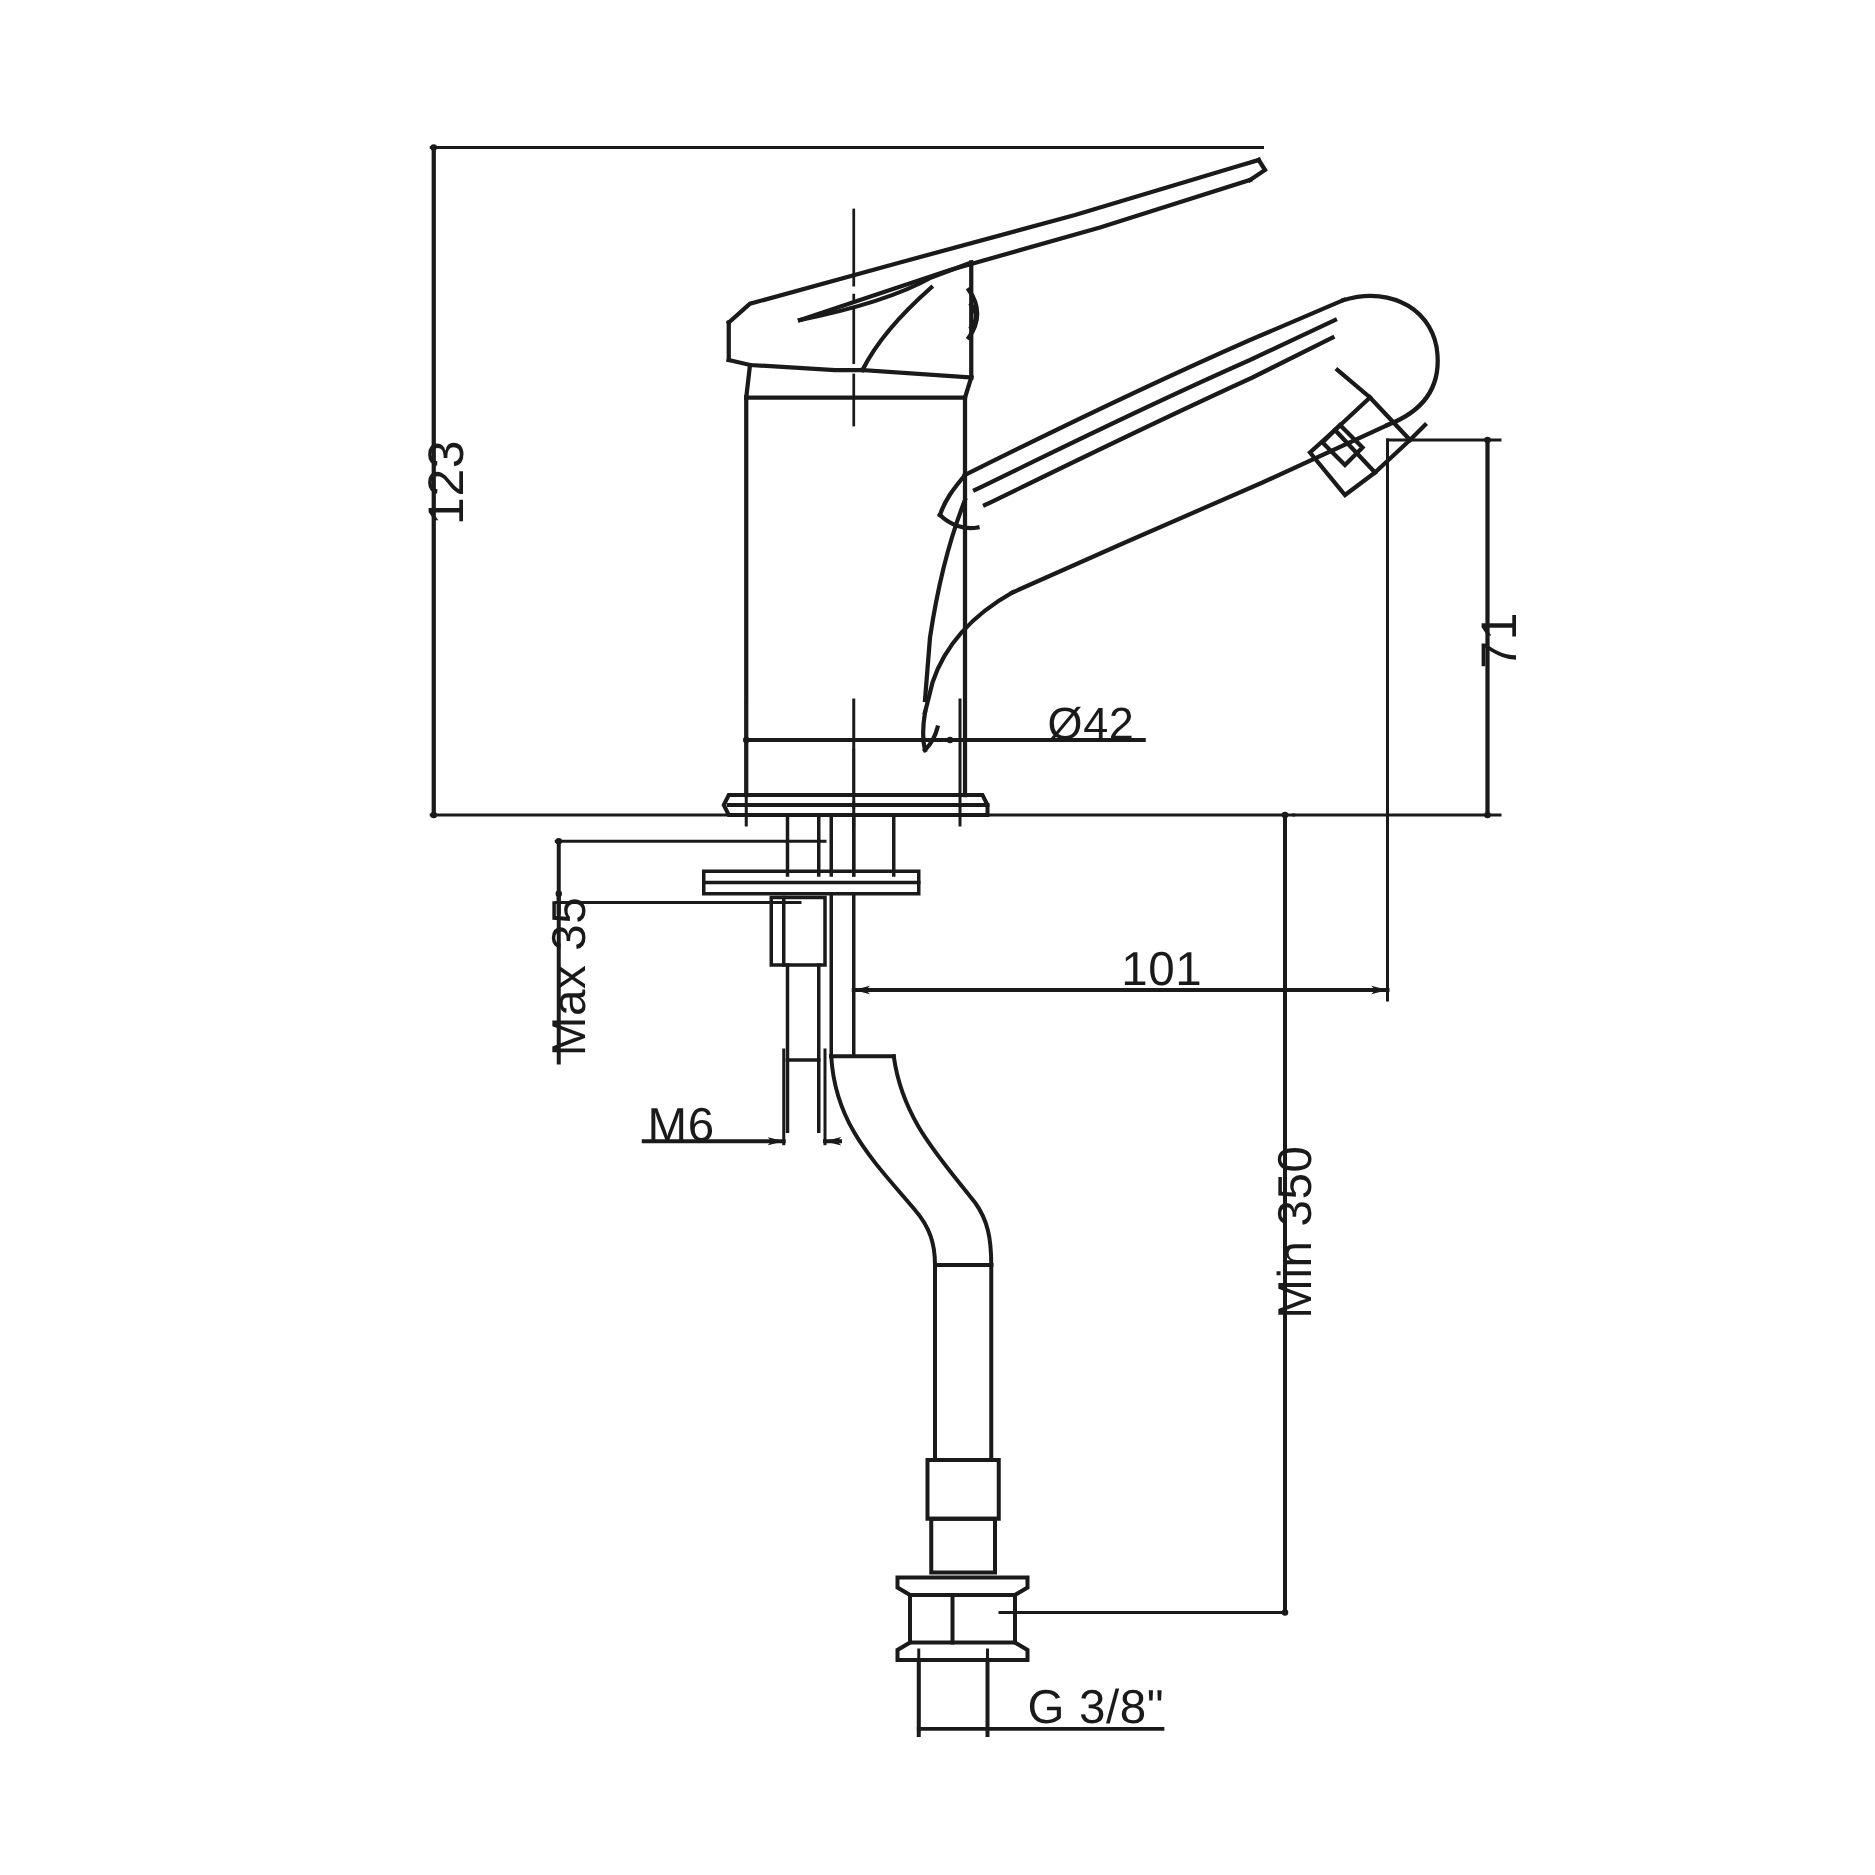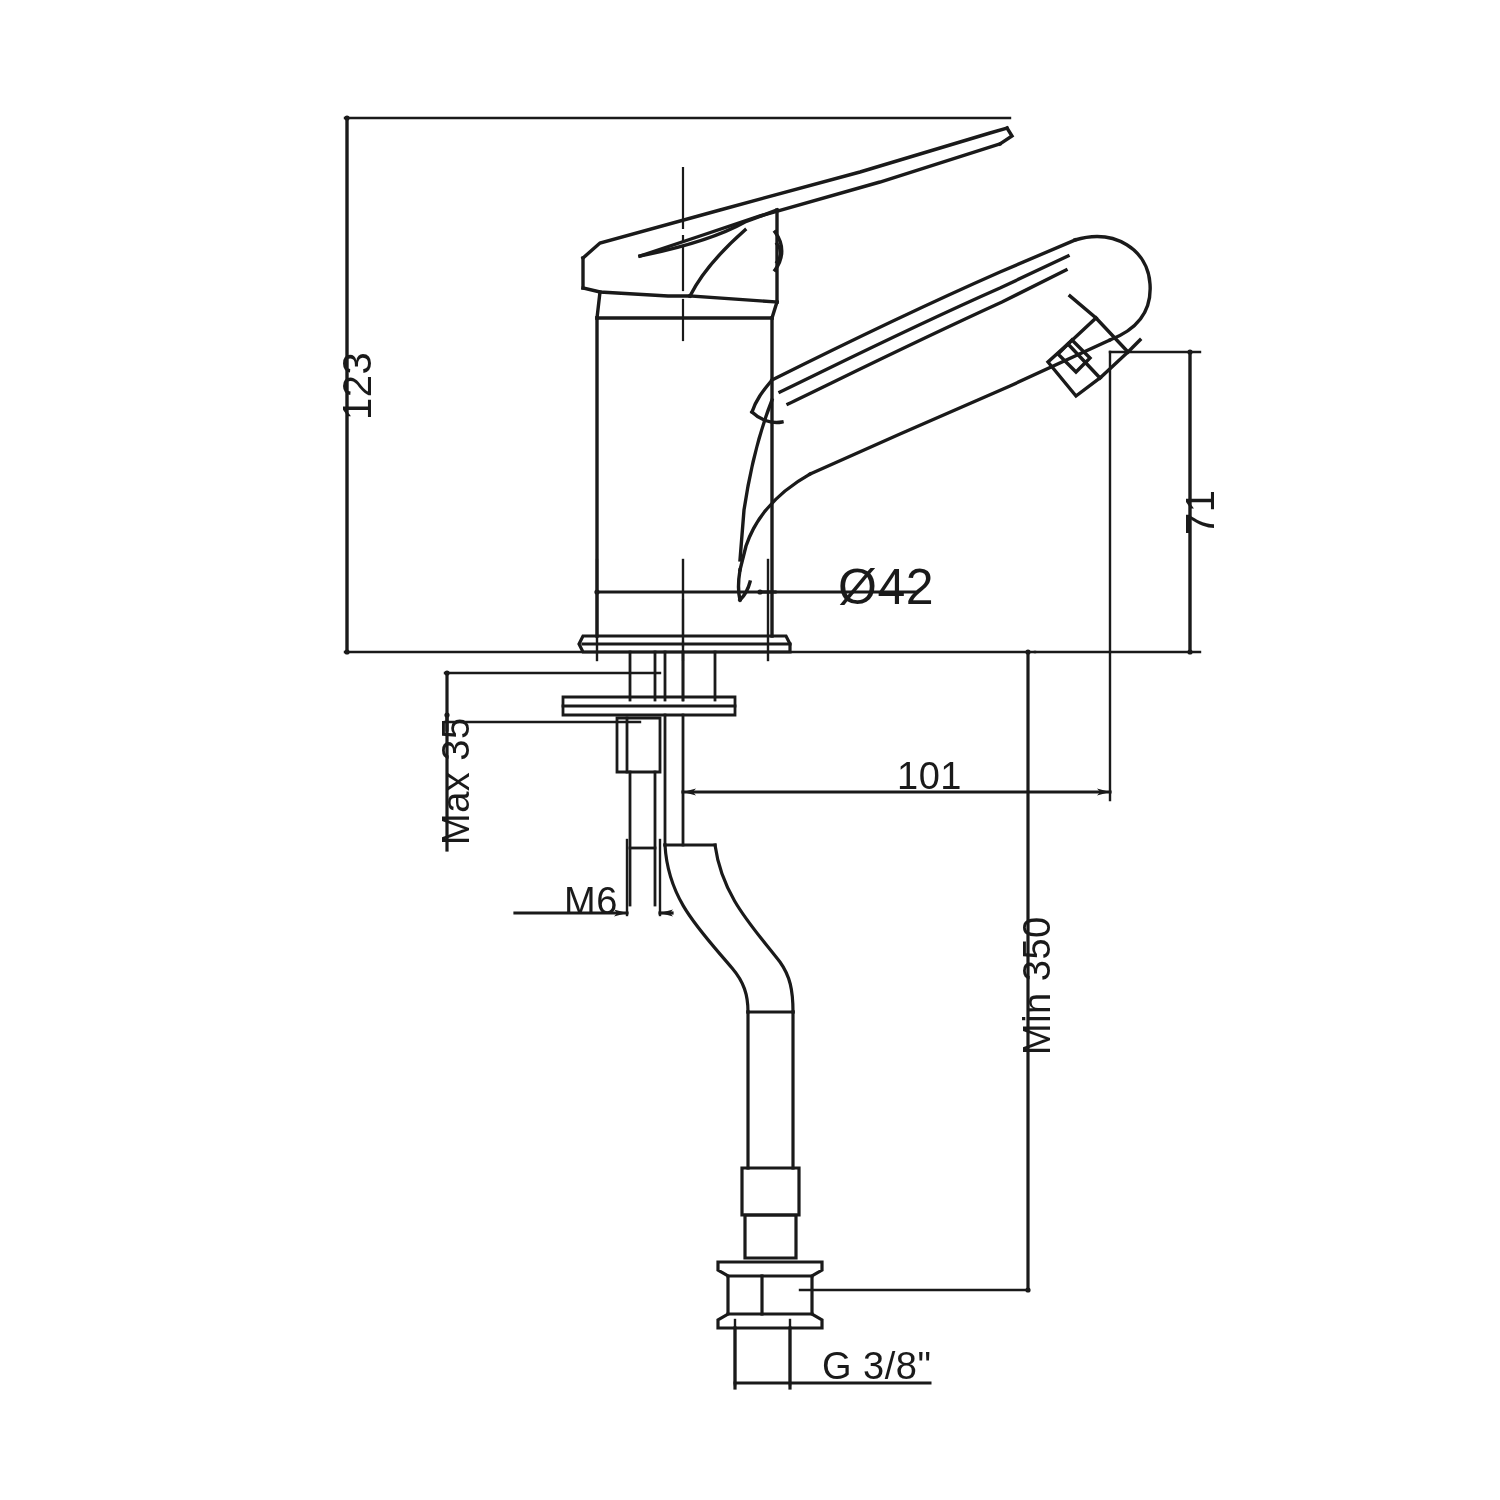--- a/index.html
+++ b/index.html
@@ -245,25 +245,25 @@
         <line x1="790" y1="1328" x2="790" y2="1388"></line>
       </g>
 
     </g>
   </svg>
 
   <div class="dim-label rot90" style="left:335px; top:420px; font-size:40px;">123</div>
 
   <div class="dim-label rot90" style="left:1178px; top:535px; font-size:40px;">71</div>
 
-  <div class="dim-label" style="left:838px; top:558px; font-size:50px;">Ø42</div>
+  <div class="dim-label" style="left:838px; top:558px; font-size:36px;">Ø42</div>
 
   <div class="dim-label" style="left:897px; top:755px; font-size:38px;">101</div>
 
   <div class="dim-label rot90" style="left:435px; top:845px; font-size:38px;">Max 35</div>
 
-  <div class="dim-label" style="left:518px; top:880px; font-size:38px;margin-left:46px;">M6</div>
+  <div class="dim-label" style="left:518px; top:880px; font-size:38px;">M6</div>
 
   <div class="dim-label rot90" style="left:1016px; top:1055px; font-size:38px;">Min 350</div>
 
   <div class="dim-label" style="left:822px; top:1345px; font-size:38px;">G 3/8"</div>
 
 </div>
 
 </body></html>

